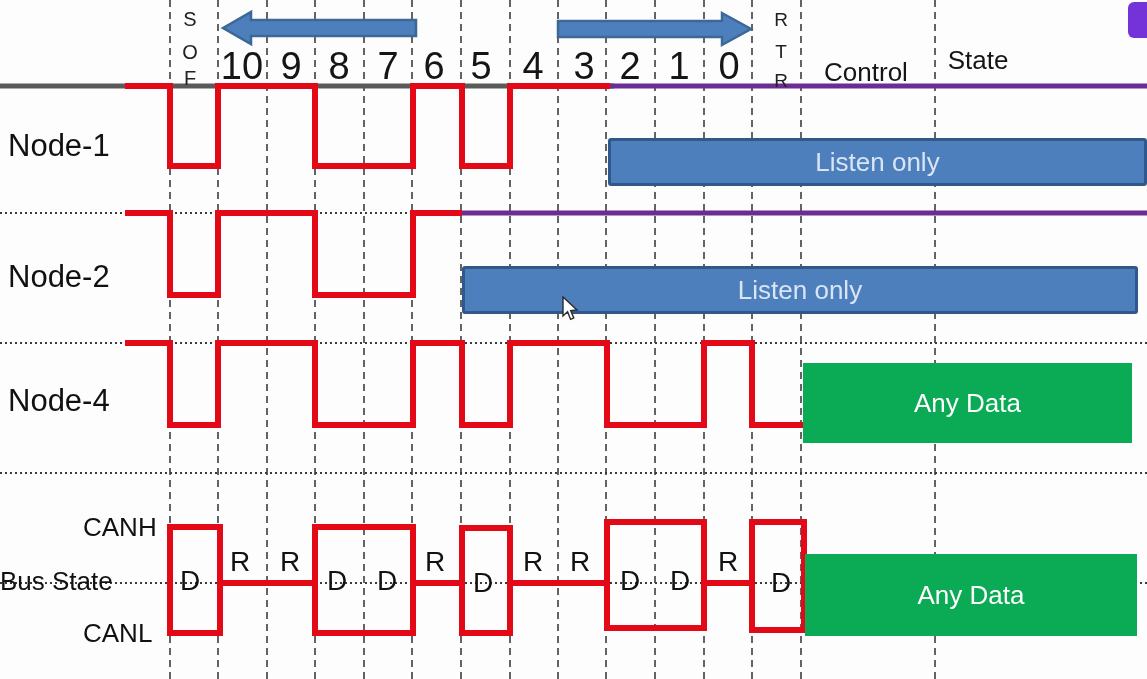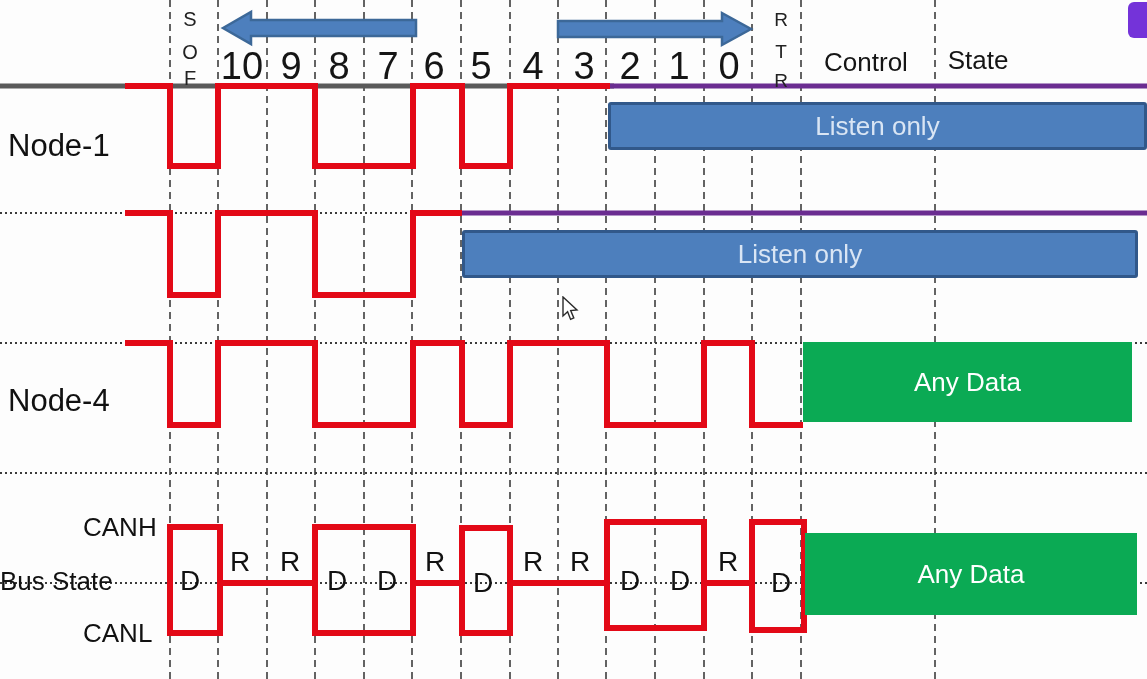--- a/index.html
+++ b/index.html
@@ -12,22 +12,22 @@
   .t-left{position:absolute;transform:translateY(-50%);white-space:nowrap;line-height:1;}
   .sof{font-size:20px;color:#222;}
   .bit{font-size:38px;color:#151515;}
   .rtr{font-size:19px;color:#222;}
   .ident{font-size:30px;font-weight:bold;color:#e30917;}
   .toplabel{font-size:26px;color:#151515;}
   .nodelabel{font-size:31px;color:#111;}
   .buslabel{font-size:26px;color:#111;}
   .dr{font-size:28px;color:#111;}
   .bar{position:absolute;display:flex;align-items:center;justify-content:center;box-sizing:border-box;}
-  .bar-blue{background:#4d7fbd;border:3px solid #31588a;border-radius:3px;color:#d9e5f4;font-size:26px;}
-  .bar-green{background:#0baa54;color:#ffffff;font-size:26px;}
+  .bar-blue{background:#4d7fbd;border:3px solid #31588a;border-radius:3px;color:#d9e5f4;font-size:26px;margin-top:36px;}
+  .bar-green{background:#0baa54;color:#ffffff;font-size:26px;margin-top:21px;}
 </style>
 </head>
 <body>
 
 <div class="canvas">
 
   <svg class="layer" width="1147" height="679" viewBox="0 0 1147 679">
 
     <g stroke="#3d3d3d" stroke-width="1.6" stroke-dasharray="7 5">
       <line x1="170" y1="0" x2="170" y2="679"></line>
@@ -91,24 +91,25 @@
   <span class="t bit" style="left:533px;top:66px">4</span>
   <span class="t bit" style="left:584px;top:66px">3</span>
   <span class="t bit" style="left:630px;top:66px">2</span>
   <span class="t bit" style="left:679px;top:66px">1</span>
   <span class="t bit" style="left:729px;top:66px">0</span>
 
   <span class="t rtr" style="left:781px;top:19px">R</span>
   <span class="t rtr" style="left:781px;top:51px">T</span>
   <span class="t rtr" style="left:781px;top:80px">R</span>
 
-  <span class="t toplabel" style="left:866px;top:62px">Control</span>
+  <span class="t toplabel" style="left:866px;top:72px">Control</span>
   <span class="t toplabel" style="left:978px;top:60px">State</span>
 
   <span class="t-left nodelabel" style="left:8px;top:145px">Node-1</span>
+  <span class="t-left nodelabel" style="left:8px;top:276px">Node-2</span>
   <span class="t-left nodelabel" style="left:8px;top:400px">Node-4</span>
 
   <span class="t-left buslabel" style="left:83px;top:527px">CANH</span>
   <span class="t-left buslabel" style="left:0px;top:581px">Bus State</span>
   <span class="t-left buslabel" style="left:83px;top:633px">CANL</span>
 
   <span class="t dr" style="left:190px;top:581px">D</span>
   <span class="t dr" style="left:240px;top:562px">R</span>
   <span class="t dr" style="left:290px;top:562px">R</span>
   <span class="t dr" style="left:337px;top:581px">D</span>

